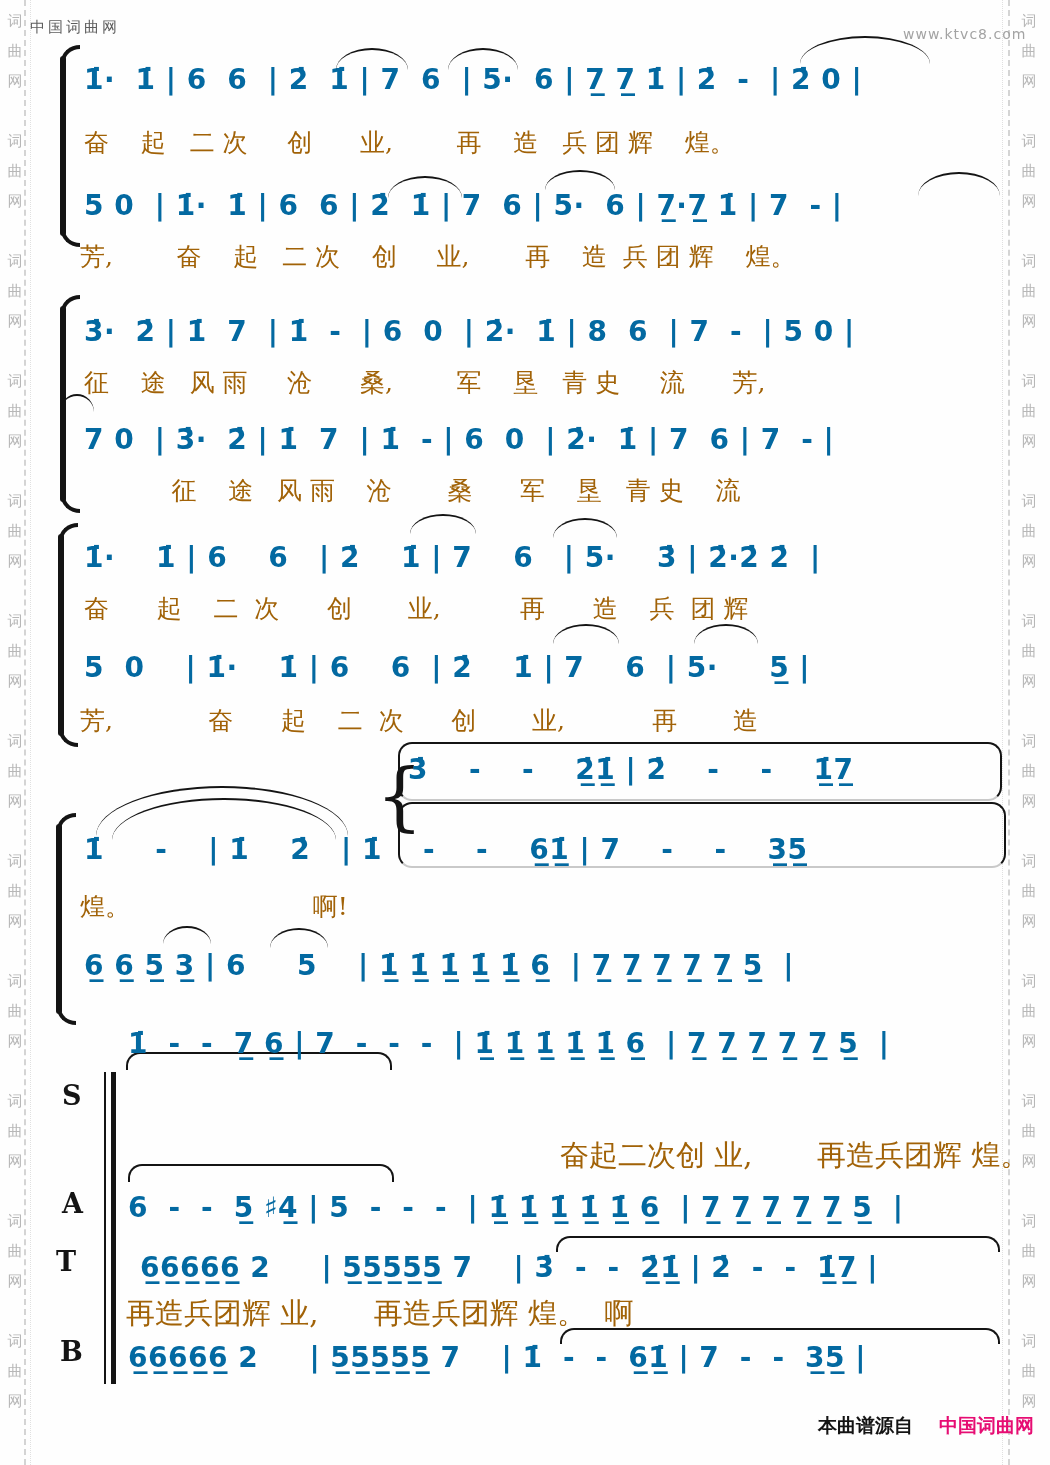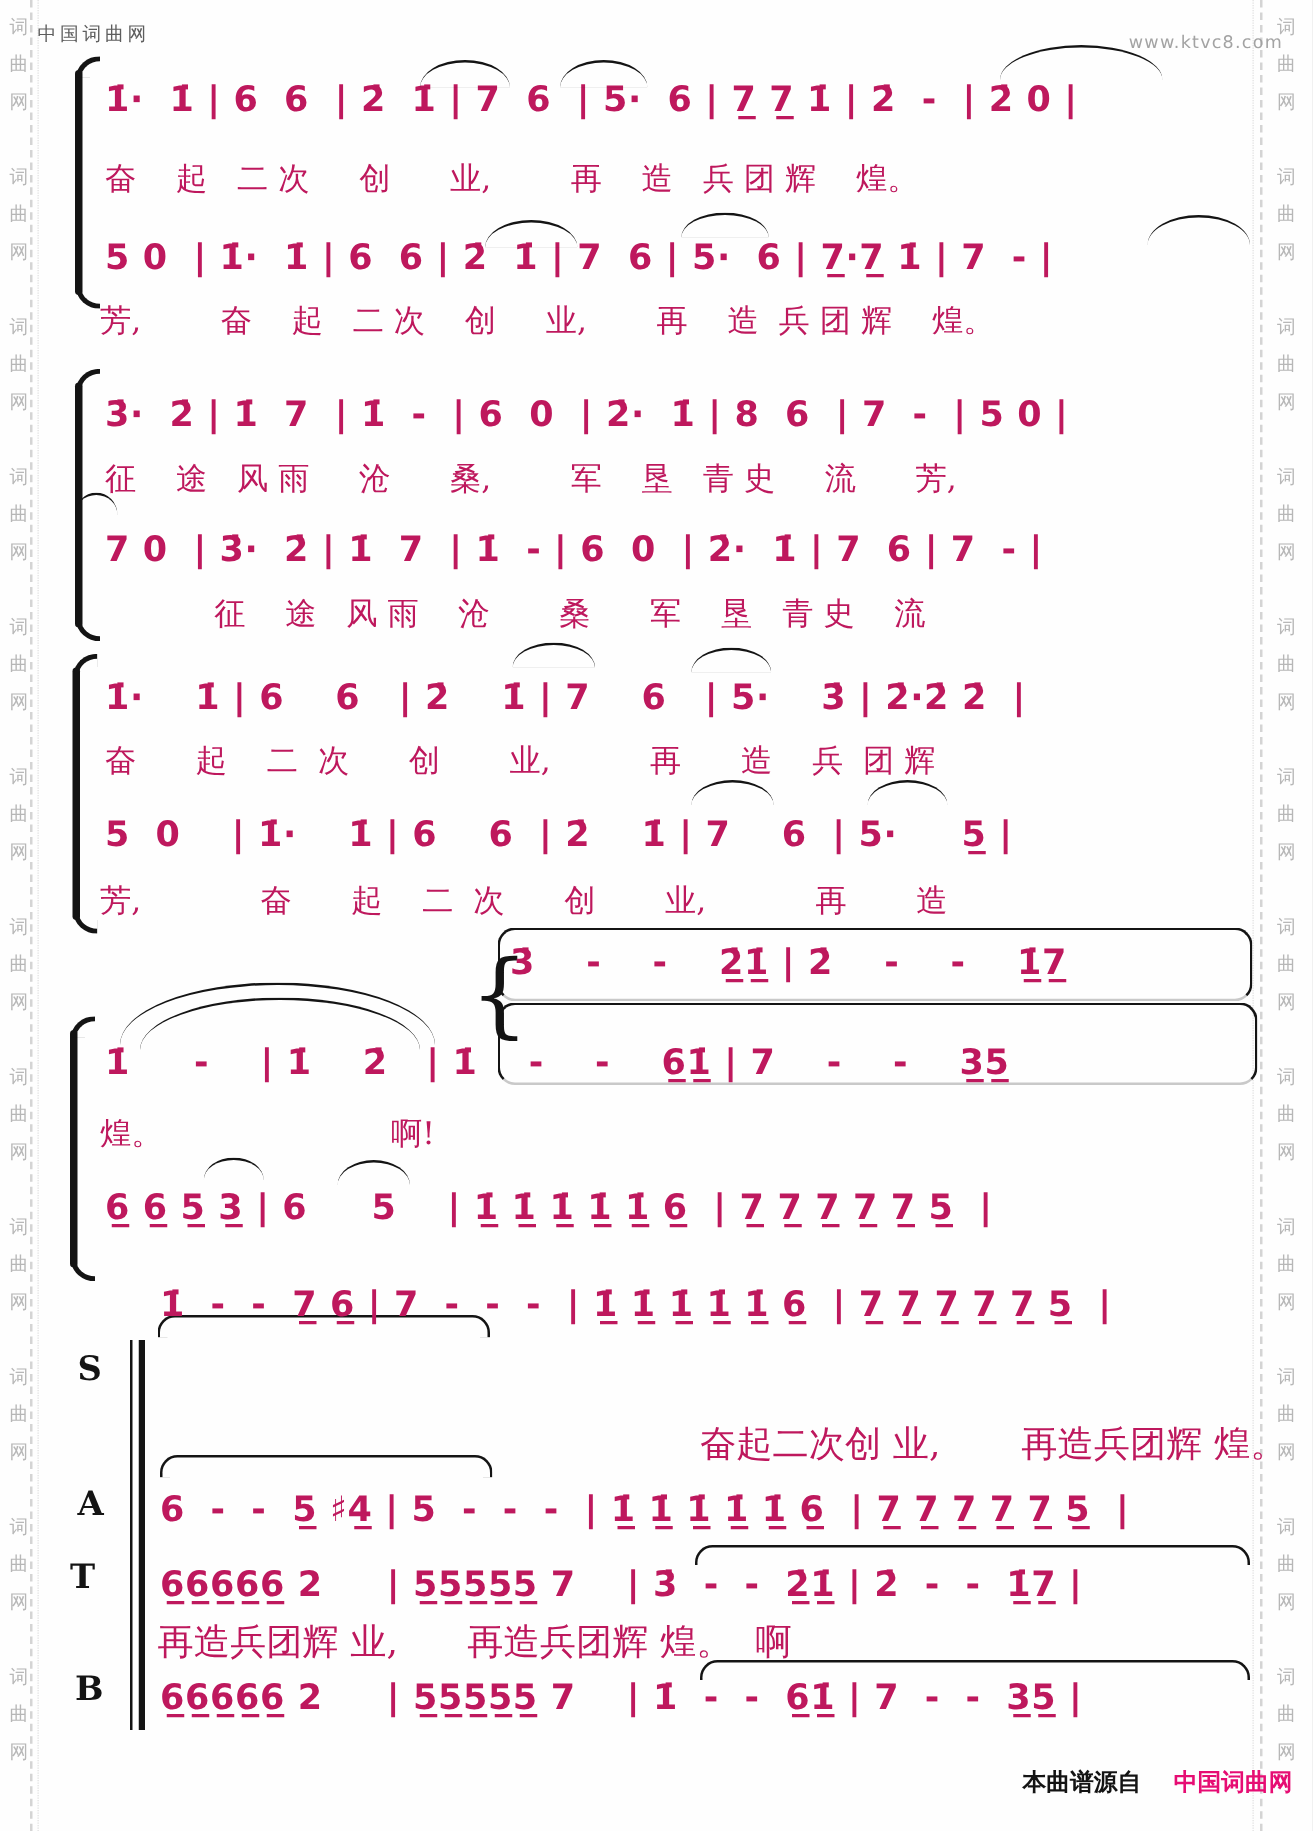--- a/index.html
+++ b/index.html
@@ -10,23 +10,23 @@
           font-size:15px;line-height:30px;color:#b7b7b7;white-space:pre;text-align:center;}
   .wm-dash{position:absolute;top:0;bottom:0;width:0;border-left:2px dashed #d4d4d4;}
   .wm-dash2{position:absolute;top:0;bottom:0;width:0;border-left:1px dotted #e0e0e0;}
   
   .site-name{position:absolute;left:30px;top:18px;font-size:15px;color:#5d5d5d;letter-spacing:3px;}
   .site-url{position:absolute;left:903px;top:26px;font-size:14px;color:#a3a3a3;letter-spacing:1px;}
   .footer{position:absolute;top:1413px;left:818px;font-size:19px;font-weight:bold;white-space:pre;}
   .footer .brand{margin-left:26px;}
   
   .notes{position:absolute;font-family:"DejaVu Sans",sans-serif;font-weight:bold;
-         font-size:28px;line-height:40px;white-space:pre;letter-spacing:0.5px;color:#be185d;}
+         font-size:28px;line-height:40px;white-space:pre;letter-spacing:0.5px;color:#0369a1;}
   .lyr{position:absolute;font-family:"DejaVu Serif",serif;font-size:25px;line-height:34px;
-       white-space:pre;color:#be185d;}
+       white-space:pre;color:#a16207;}
   .lyr-sm{font-size:29px;}
   
   .arc{position:absolute;border-top:2.5px solid #141414;
        border-radius:50% 50% 0 0 / 100% 100% 0 0;}
   
   .phrase{position:absolute;border-top:2.5px solid #141414;border-left:2.5px solid #141414;
           border-right:2.5px solid #141414;border-radius:14px 14px 0 0;}
   
   .obox{position:absolute;border:2px solid #141414;border-radius:14px;border-bottom-color:#c9c9c9;}
   
@@ -194,20 +194,20 @@
   <div class="vlabel" style="left:62px;top:1188px">A</div>
   <div class="vlabel" style="left:56px;top:1246px">T</div>
   <div class="vlabel" style="left:60px;top:1336px">B</div>
 
   <div class="phrase" style="left:126px;top:1052px;width:262px;height:16px"></div>
   <div class="notes" style="left:128px;top:1024px">1̇  -  -  7̲ 6̲ | 7  -  -  -  | 1̲̇ 1̲̇ 1̲̇ 1̲̇ 1̲̇ 6̲  | 7̲ 7̲ 7̲ 7̲ 7̲ 5̲  |</div>
   <div class="lyr lyr-sm" style="left:560px;top:1138px">奋起二次创 业,       再造兵团辉 煌。</div>
   <div class="phrase" style="left:128px;top:1164px;width:262px;height:16px"></div>
   <div class="notes" style="left:128px;top:1188px">6  -  -  5̲ ♯4̲ | 5  -  -  -  | 1̲̇ 1̲̇ 1̲̇ 1̲̇ 1̲̇ 6̲  | 7̲ 7̲ 7̲ 7̲ 7̲ 5̲  |</div>
   <div class="phrase" style="left:556px;top:1236px;width:440px;height:14px"></div>
-  <div class="notes" style="left:128px;top:1248px">6̲6̲6̲6̲6̲ 2     | 5̲5̲5̲5̲5̲ 7    | 3̇  -  -  2̲̇1̲̇ | 2̇  -  -  1̲̇7̲ |</div>
+  <div class="notes" style="left:140px;top:1248px">6̲6̲6̲6̲6̲ 2     | 5̲5̲5̲5̲5̲ 7    | 3̇  -  -  2̲̇1̲̇ | 2̇  -  -  1̲̇7̲ |</div>
   <div class="lyr lyr-sm" style="left:126px;top:1296px">再造兵团辉 业,      再造兵团辉 煌。  啊</div>
   <div class="phrase" style="left:560px;top:1328px;width:436px;height:14px"></div>
   <div class="notes" style="left:128px;top:1338px">6̲6̲6̲6̲6̲ 2     | 5̲5̲5̲5̲5̲ 7    | 1̇  -  -  6̲1̲̇ | 7  -  -  3̲5̲ |</div>
 
   <div class="footer"><span>本曲谱源自</span><span class="brand" style="color: rgb(230, 13, 115);">中国词曲网</span></div>
 
 </div>
 
 </body></html>

